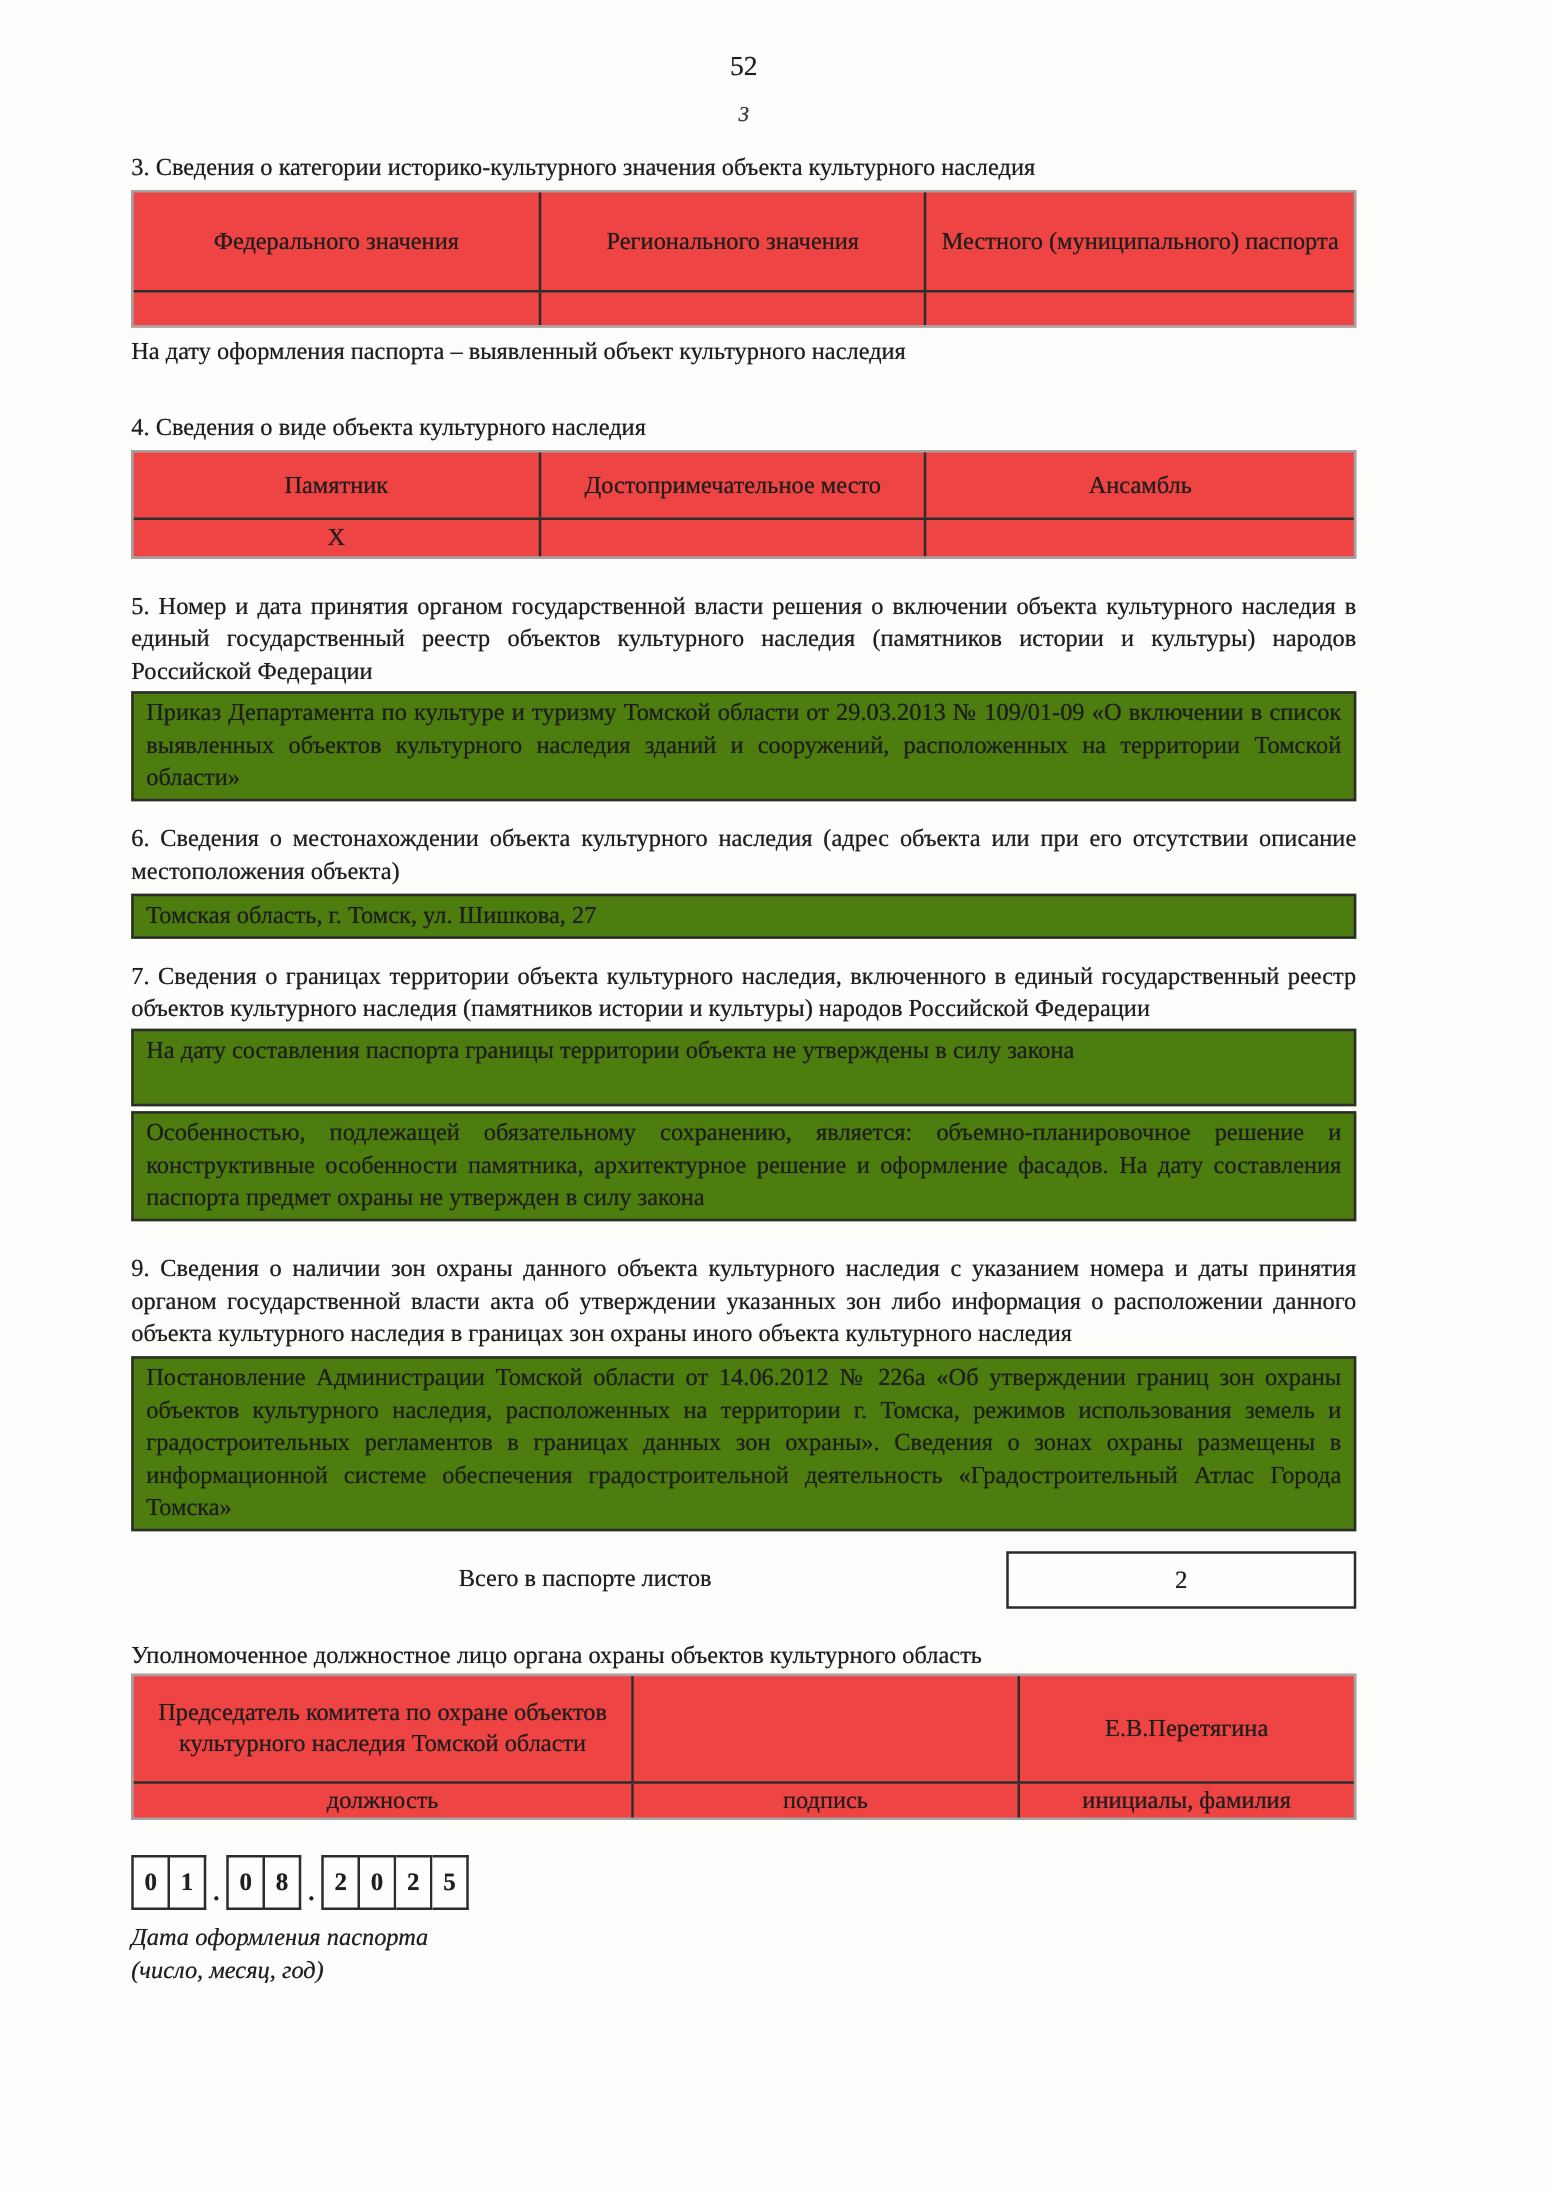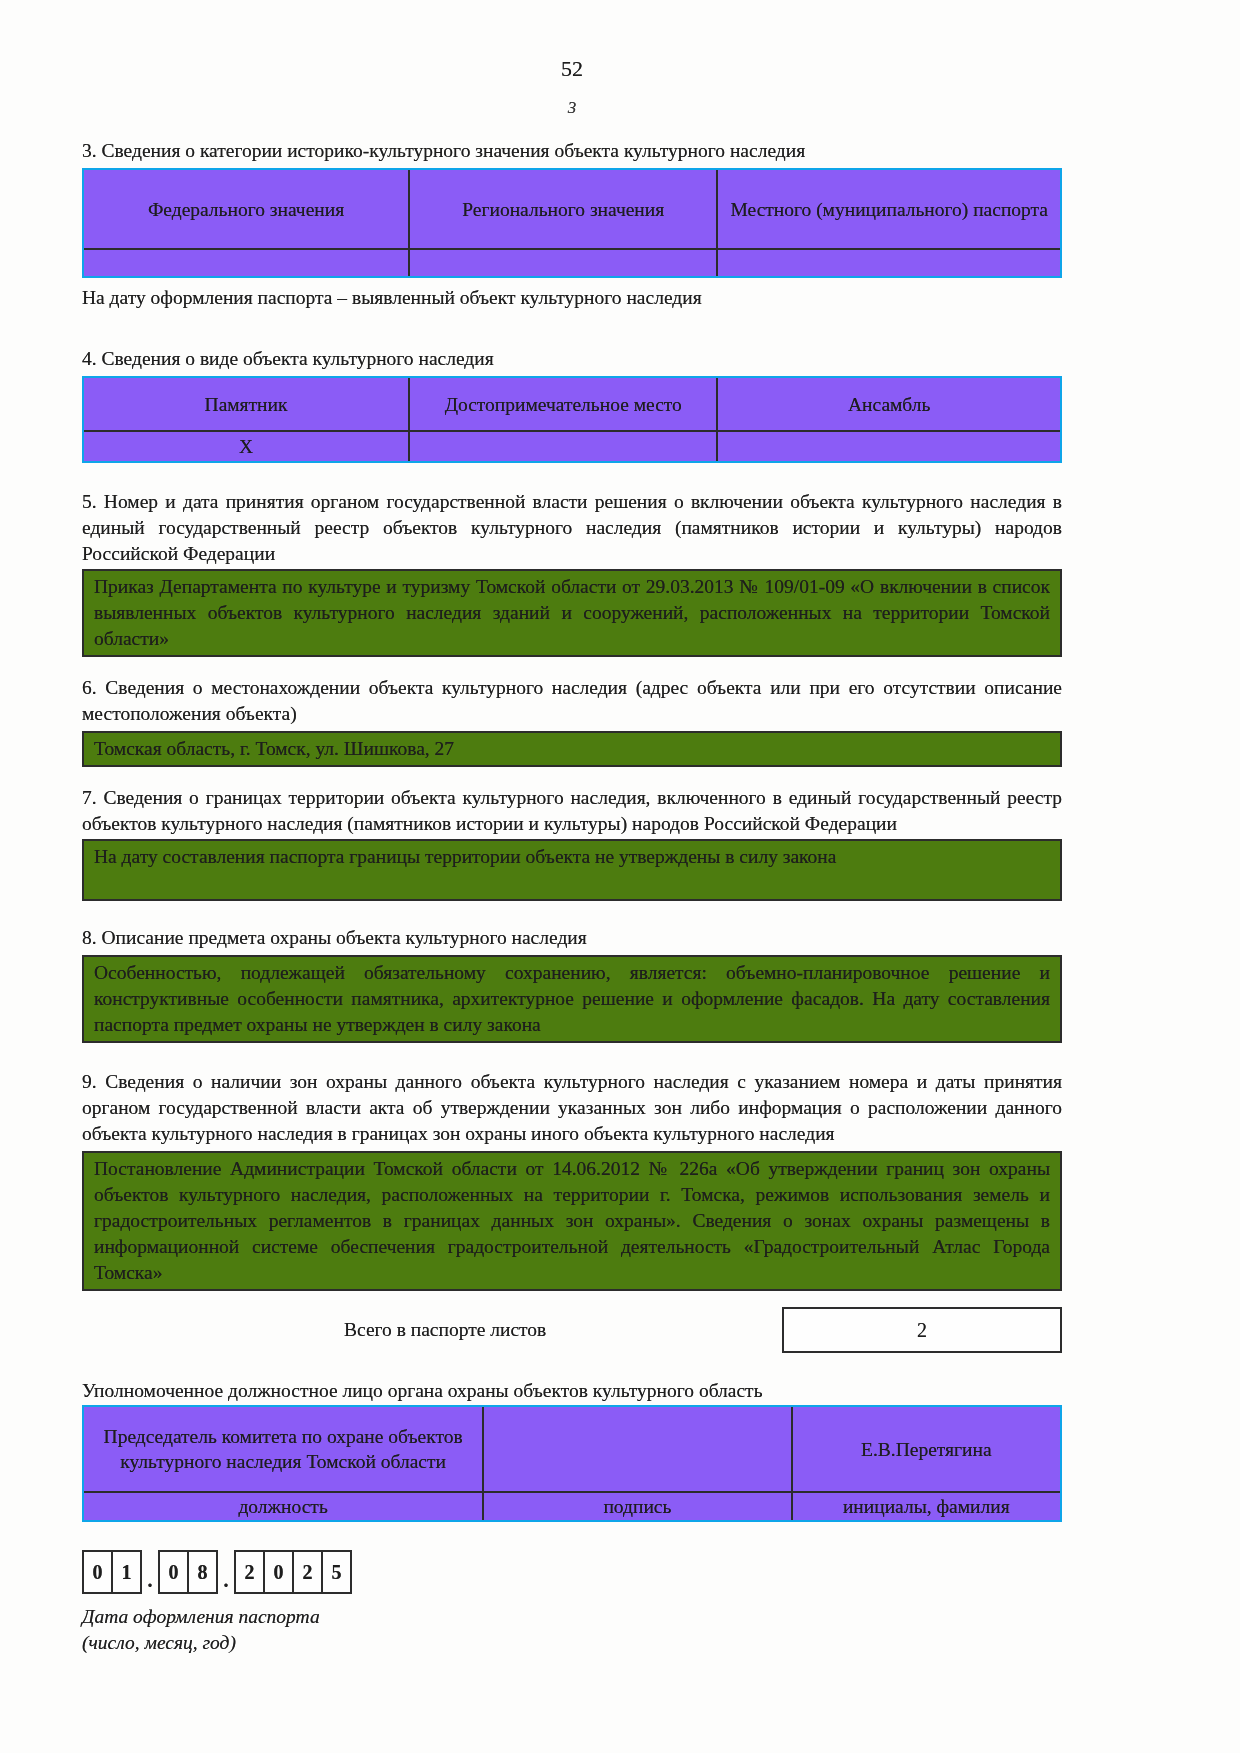--- a/index.html
+++ b/index.html
@@ -7,44 +7,44 @@
     background: #ffffff;
   }
   body {
     width: 1240px; height: 1753px;
     overflow: hidden;
     font-family: "Liberation Serif", "DejaVu Serif", serif;
     color: #1e1e1e;
     background: #fdfdfc;
   }
   .content {
-    margin-left: 82px;
+    margin-left: 105px;
     width: 980px;
-    padding-top: 56px;
+    padding-top: 40px;
     text-shadow: 0 0 0.6px rgba(20,20,20,0.7); 
   }
   .pageno {
     text-align: center;
     font-size: 22px; line-height: 26px;
   }
   .sheetno {
     margin-top: 16px;
     text-align: center;
     font-size: 17px; line-height: 20px;
     font-style: italic;
     color: #3a3a3a;
   }
   .sec-heading {
     font-size: 19.5px; line-height: 26px;
     text-align: justify;
   }
   .sec-heading.single { text-align: left; }
   .tbl {
-    border: 2px solid #0ea5e9;
-    background: #8b5cf6;
+    border: 2px solid #a3a3a3;
+    background: #ef4444;
   }
   .tr { display: grid; }
   .t34 .tr { grid-template-columns: 33.2% 31.6% 35.2%; }
   .sig .tr { grid-template-columns: 40.8% 31.6% 27.6%; }
   .tr.rule { border-bottom: 2px solid #2c2c2c; }
   .td {
     display: flex; align-items: center; justify-content: center;
     text-align: center;
     font-size: 19.5px; line-height: 25px;
     padding: 2px 10px;
@@ -160,21 +160,20 @@
 
   <div class="sec-heading mt26">5. Номер и дата принятия органом государственной власти решения о включении объекта культурного наследия в единый государственный реестр объектов культурного наследия (памятников истории и культуры) народов Российской Федерации</div>
   <div class="valbox mt2">Приказ Департамента по культуре и туризму Томской области от 29.03.2013 № 109/01-09 «О включении в список выявленных объектов культурного наследия зданий и сооружений, расположенных на территории Томской области»</div>
 
   <div class="sec-heading mt18">6. Сведения о местонахождении объекта культурного наследия (адрес объекта или при его отсутствии описание местоположения объекта)</div>
   <div class="valbox single mt4">Томская область, г. Томск, ул. Шишкова, 27</div>
 
   <div class="sec-heading mt18">7. Сведения о границах территории объекта культурного наследия, включенного в единый государственный реестр объектов культурного наследия (памятников истории и культуры) народов Российской Федерации</div>
   <div class="valbox single h-box7 mt2">На дату составления паспорта границы территории объекта не утверждены в силу закона</div>
 
-  <div class="sec-heading single mt24">8. Описание предмета охраны объекта культурного наследия</div>
   <div class="valbox mt4">Особенностью, подлежащей обязательному сохранению, является: объемно-планировочное решение и конструктивные особенности памятника, архитектурное решение и оформление фасадов. На дату составления паспорта предмет охраны не утвержден в силу закона</div>
 
   <div class="sec-heading mt26">9. Сведения о наличии зон охраны данного объекта культурного наследия с указанием номера и даты принятия органом государственной власти акта об утверждении указанных зон либо информация о расположении данного объекта культурного наследия в границах зон охраны иного объекта культурного наследия</div>
   <div class="valbox mt4">Постановление Администрации Томской области от 14.06.2012 № 226а «Об утверждении границ зон охраны объектов культурного наследия, расположенных на территории г. Томска, режимов использования земель и градостроительных регламентов в границах данных зон охраны». Сведения о зонах охраны размещены в информационной системе обеспечения градостроительной деятельность «Градостроительный Атлас Города Томска»</div>
 
   <div class="total-row">
     <div class="total-label">Всего в паспорте листов</div>
     <div class="total-box">2</div>
   </div>
 

